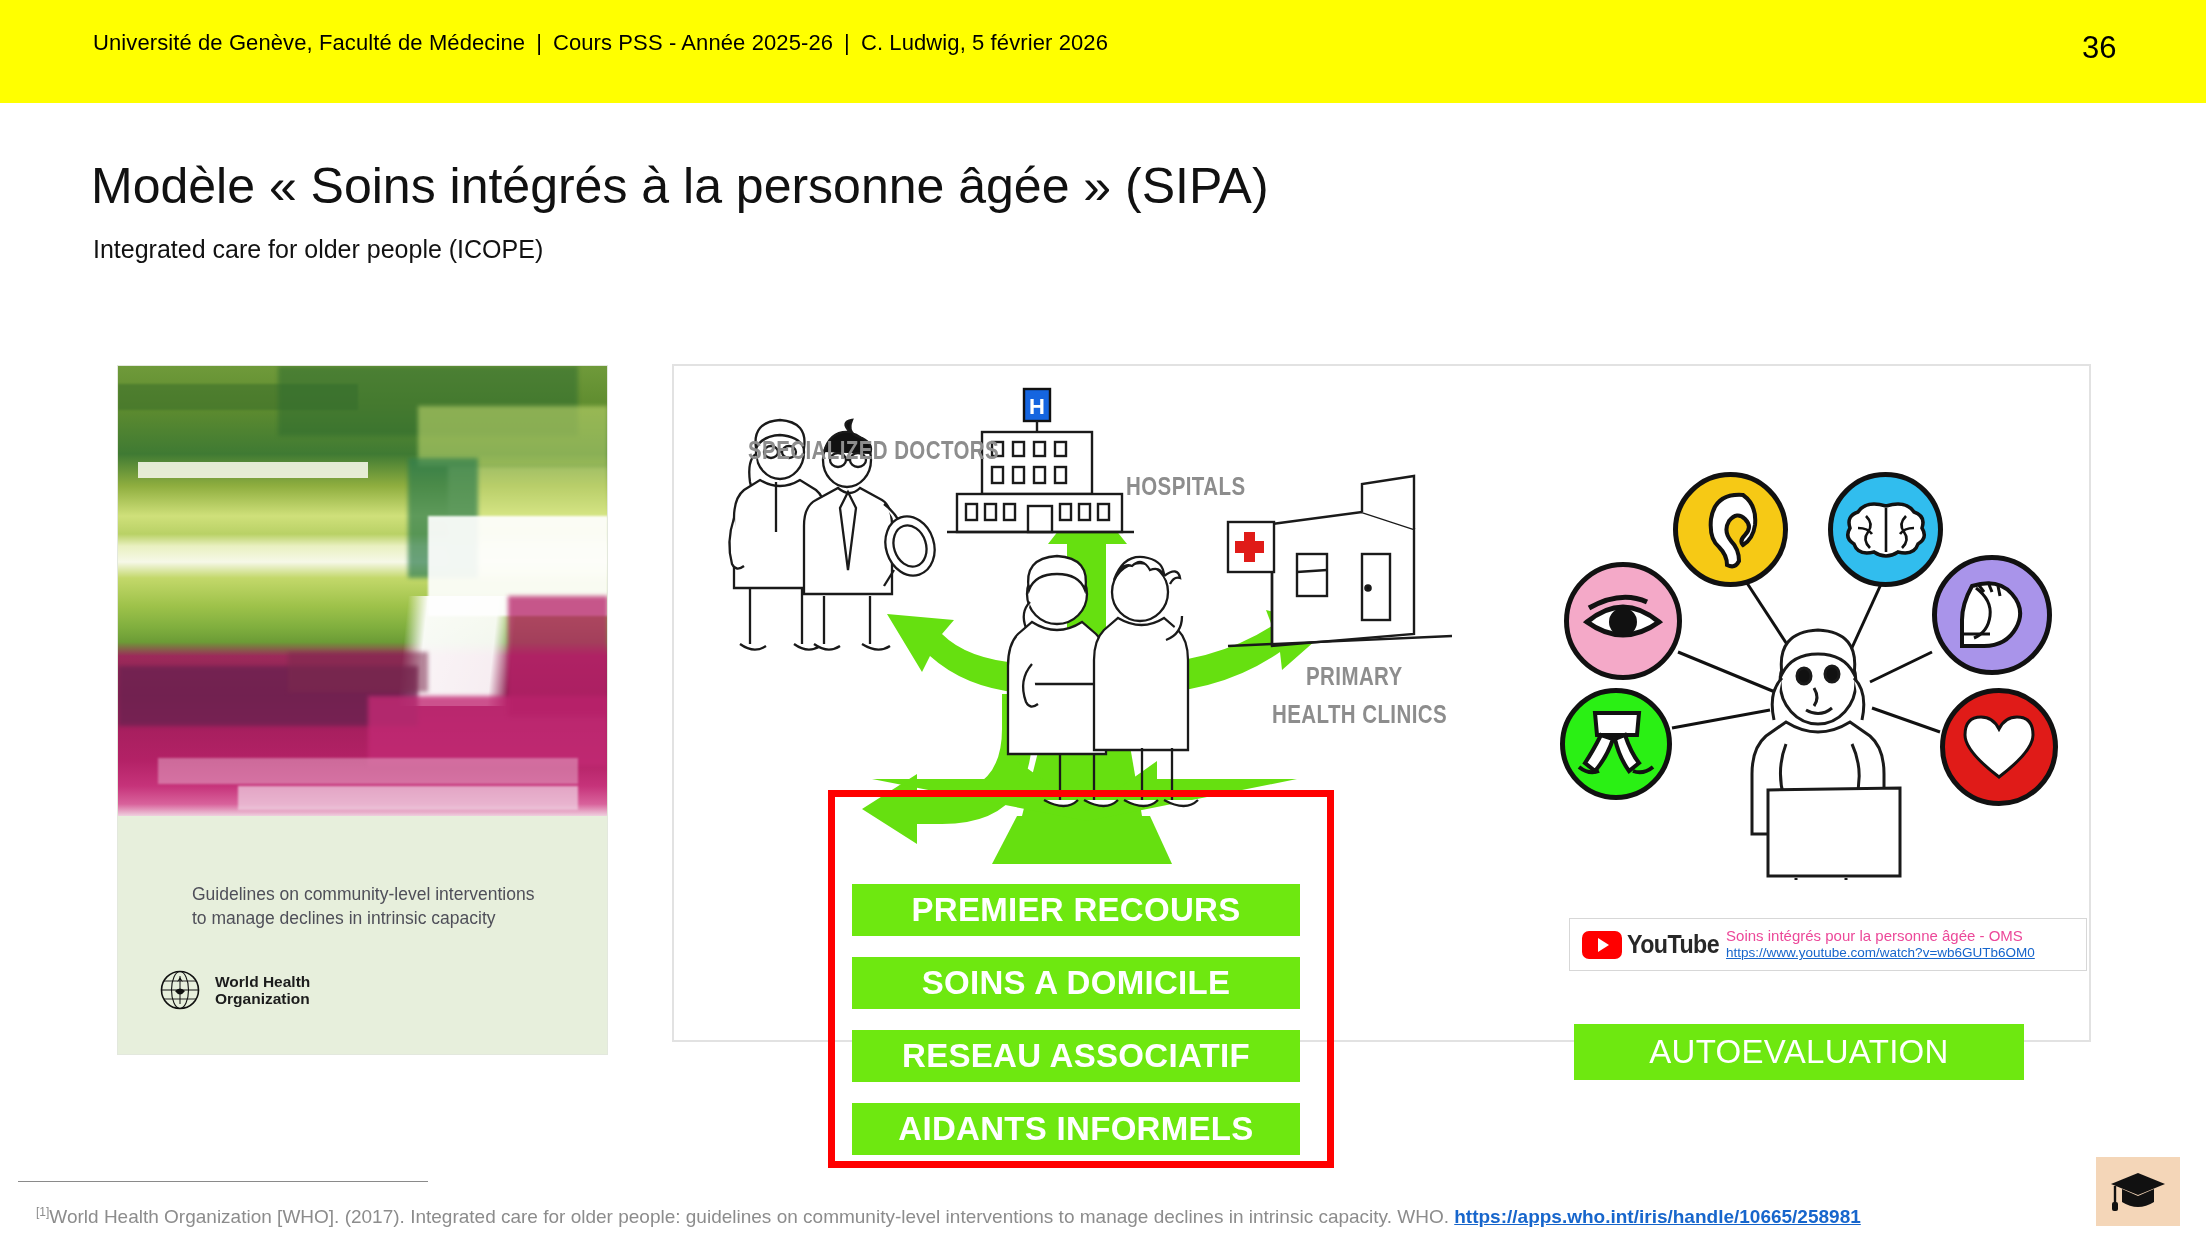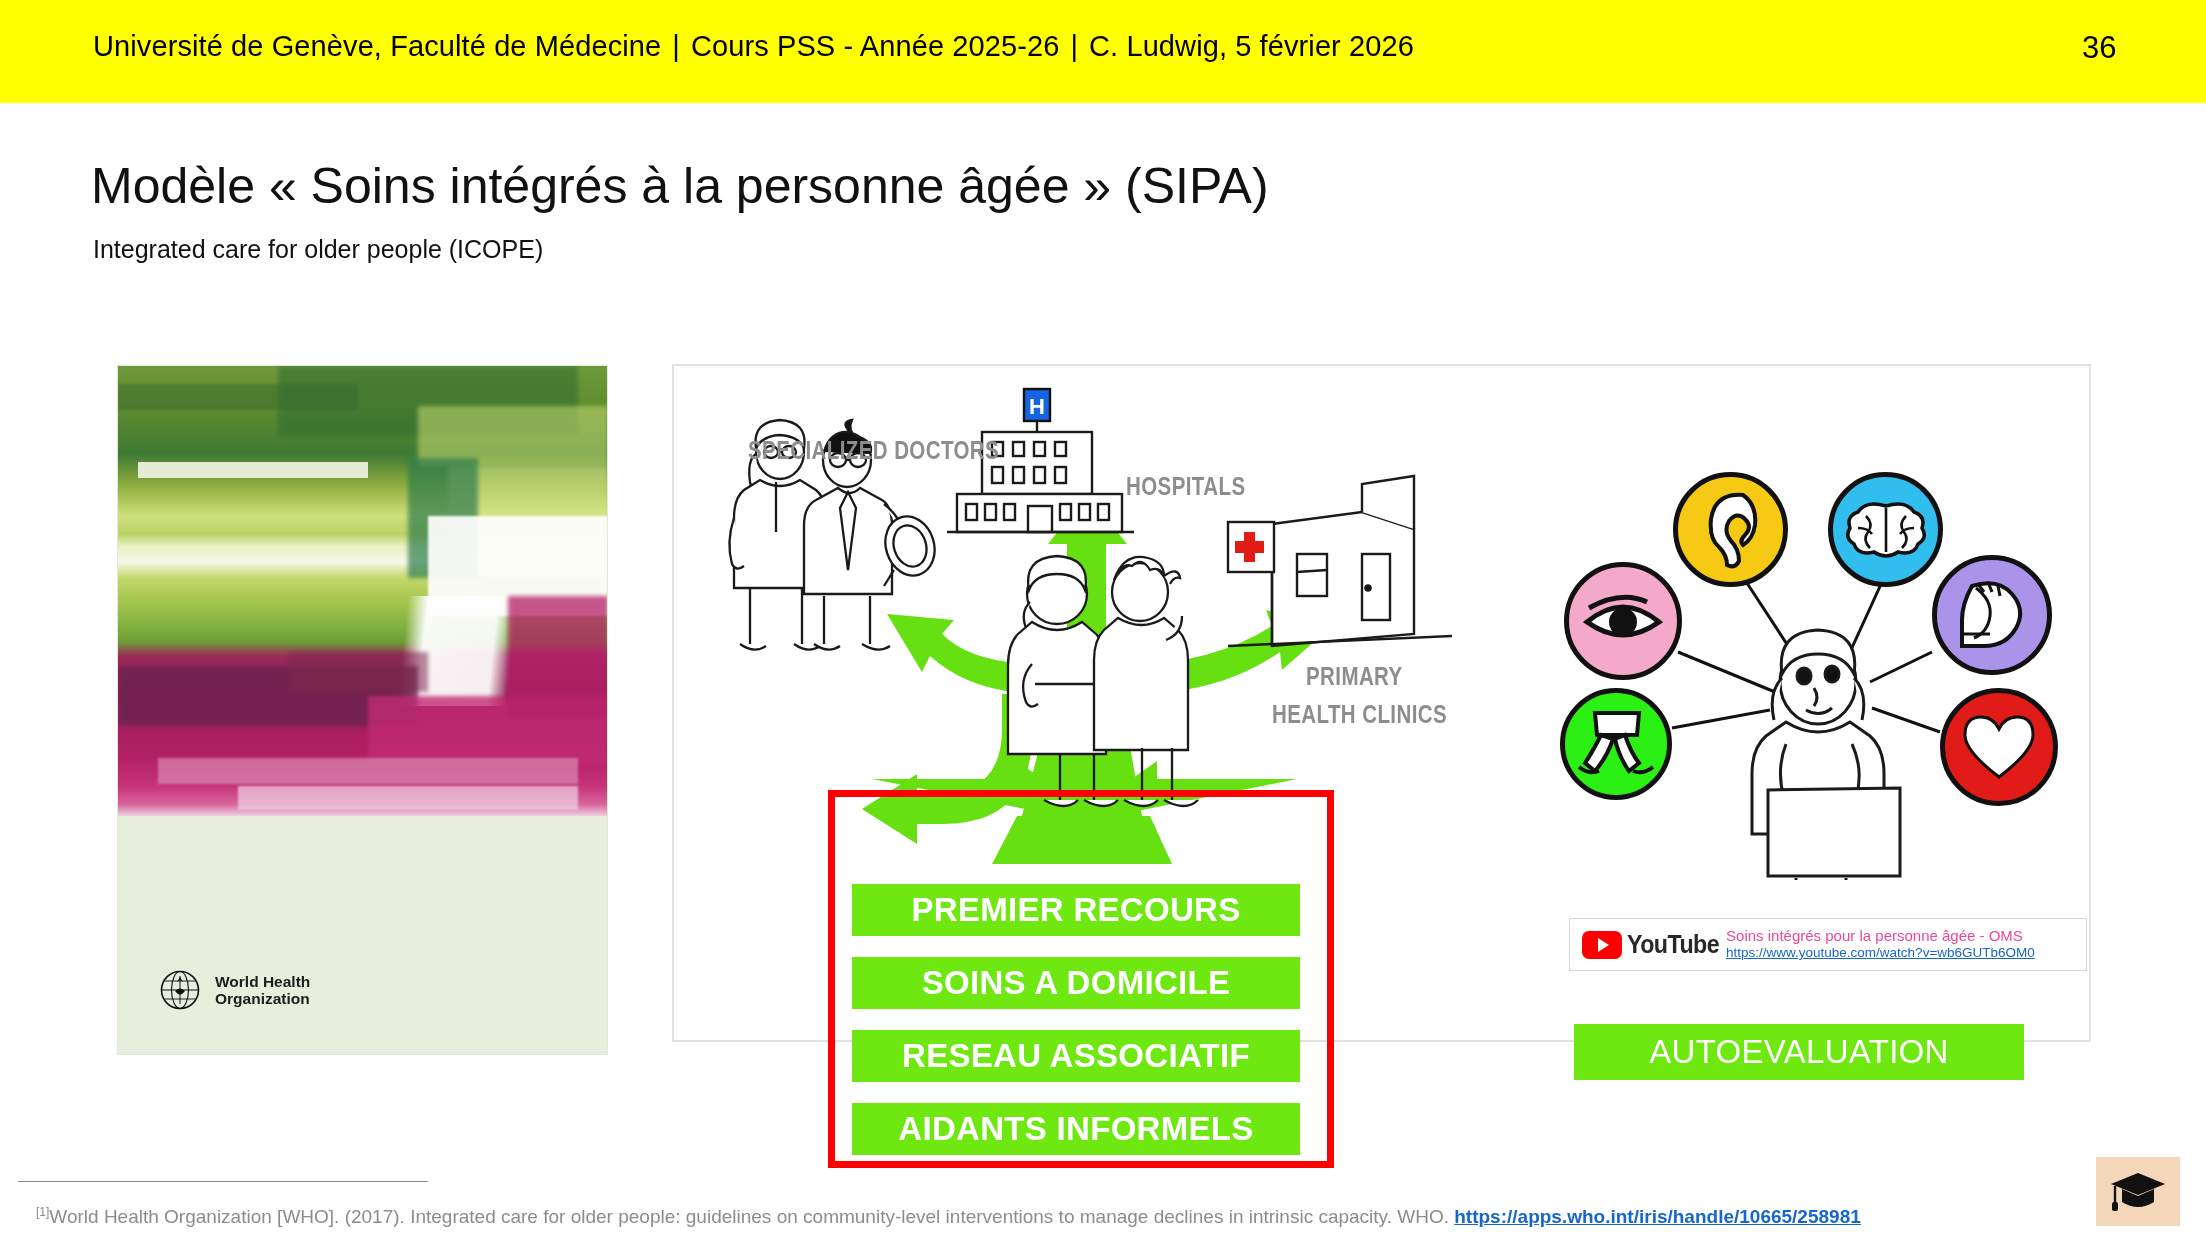--- a/index.html
+++ b/index.html
@@ -10,21 +10,21 @@
     overflow:hidden;
     position:relative;
   }
   
   .header-band{
     position:absolute;left:0;top:0;width:2206px;height:103px;
     background:#ffff00;
   }
   .header-text{
     position:absolute;left:93px;top:30px;
-    font-size:29px;color:#000;white-space:nowrap;letter-spacing:0.1px;
+    font-size:22px;color:#000;white-space:nowrap;letter-spacing:0.1px;
   }
   .header-sep{padding:0 11px;}
   .header-page{
     position:absolute;left:2082px;top:30px;
     font-size:31px;color:#000;
   }
   
   .slide-title{
     position:absolute;left:91px;top:157px;
     font-size:50px;color:#111;white-space:nowrap;font-weight:400;
@@ -193,20 +193,21 @@
       <div class="art-streak s5"></div>
       <div class="art-streak s6"></div>
     <div class="art-streak s7"></div>
       <div class="art-streak s8"></div>
       <div class="art-streak s9"></div>
     <div class="art-streak s10"></div>
       <div class="art-streak s11"></div>
       <div class="art-streak s12"></div>
     <div class="art-streak s13"></div>
   </div>
+  <div class="book-sub">Guidelines on community-level interventions to manage declines in intrinsic capacity</div>
   <div class="who-logo">
     <span class="who-emblem">
       <svg width="40" height="40" viewBox="0 0 40 40">
         <circle cx="20" cy="20" r="18.5" fill="none" stroke="#111" stroke-width="1.6"></circle>
         <ellipse cx="20" cy="20" rx="8.5" ry="18.5" fill="none" stroke="#111" stroke-width="1.1"></ellipse>
         <line x1="1.5" y1="20" x2="38.5" y2="20" stroke="#111" stroke-width="1.1"></line>
         <line x1="4" y1="11" x2="36" y2="11" stroke="#111" stroke-width="0.9"></line>
         <line x1="4" y1="29" x2="36" y2="29" stroke="#111" stroke-width="0.9"></line>
         <path d="M20 6 L20 34" stroke="#111" stroke-width="1"></path>
         <path d="M20 7 L17 12 L20 10 L23 12 Z" fill="#111"></path>

